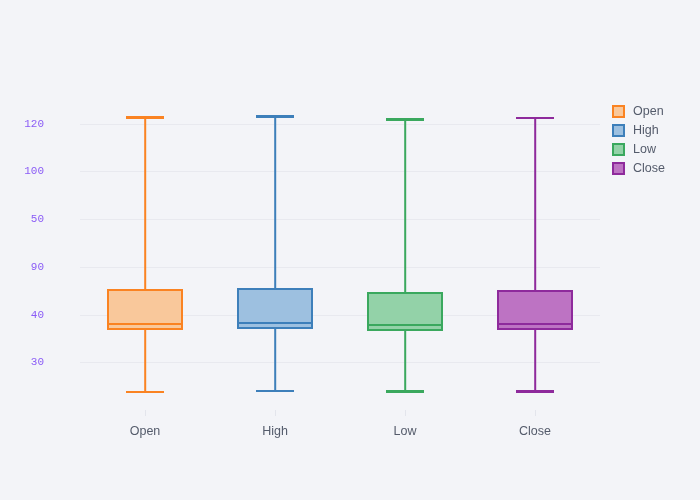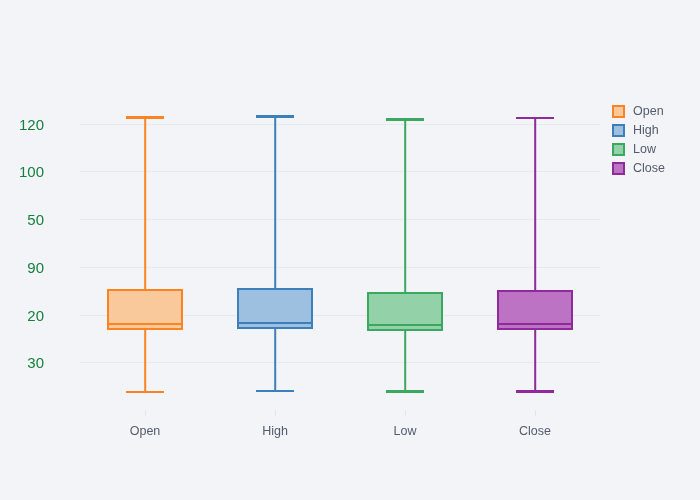--- a/index.html
+++ b/index.html
@@ -37,23 +37,24 @@
   .ytick-wrap {
     position: absolute;
     left: 0;
     width: 100%;
     height: 0;
   }
   .ytick-wrap .lbl {
     position: absolute;
     left: -36px;
     transform: translate(-100%, -50%);
-    font-size: 15px;
-    color: #15803d;
+    font-size: 11px;
+    color: #8b5cf6;
     white-space: nowrap;
+    font-family: Liberation Mono, monospace;
   }
   
   .box-group {
     position: absolute;
     top: 0;
     height: 100%;
   }
   .whisker-line {
     position: absolute;
     left: 50%;
@@ -145,21 +146,21 @@
         <div class="gridline" style="top: 171.818px;"></div>
         <div class="gridline" style="top: 124.091px;"></div>
         <div class="gridline" style="top: 76.3636px;"></div>
         <div class="gridline" style="top: 28.6364px;"></div>
       </div>
     <div id="yticks">
         <div class="ytick-wrap" style="top: 267.273px;">
           <span class="lbl">30</span>
         </div>
         <div class="ytick-wrap" style="top: 219.545px;">
-          <span class="lbl">20</span>
+          <span class="lbl">40</span>
         </div>
         <div class="ytick-wrap" style="top: 171.818px;">
           <span class="lbl">90</span>
         </div>
         <div class="ytick-wrap" style="top: 124.091px;">
           <span class="lbl">50</span>
         </div>
         <div class="ytick-wrap" style="top: 76.3636px;">
           <span class="lbl">100</span>
         </div>

